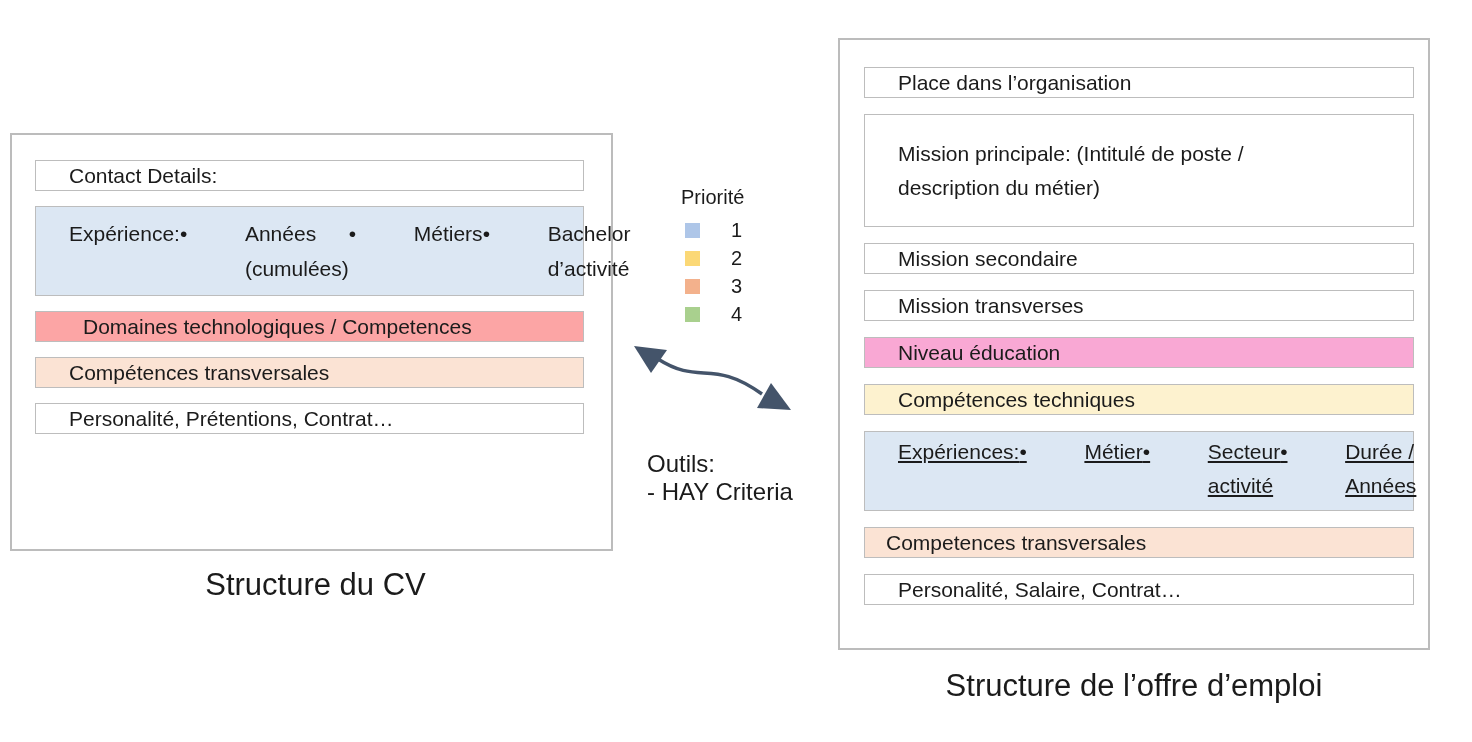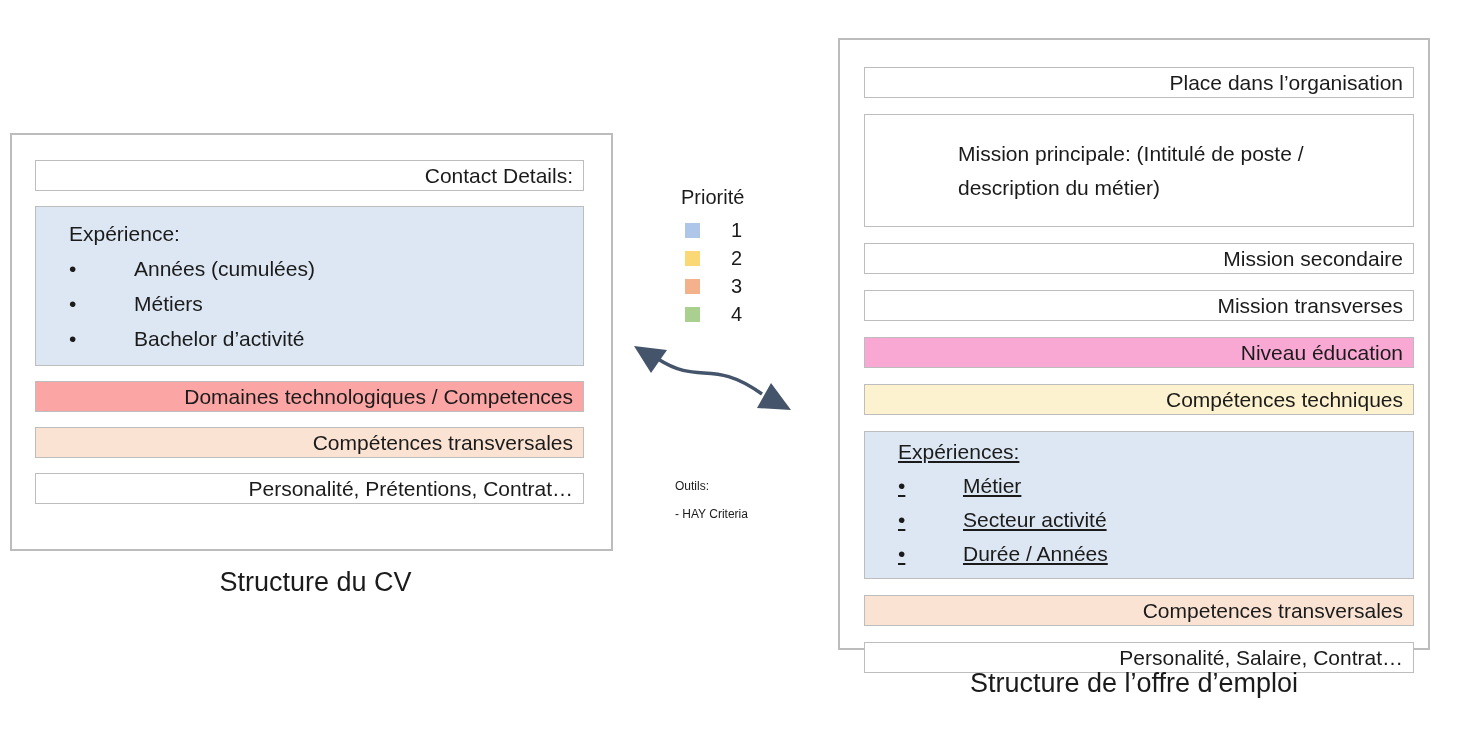--- a/index.html
+++ b/index.html
@@ -10,44 +10,44 @@
   .panel {
     position:absolute; background:#ffffff; border:2px solid #bcbcbc;
     box-sizing:border-box;
   }
   .panel-cv   { left:10px;  top:133px; width:603px; height:418px; padding:25px 27px 0 23px; }
   .panel-offer{ left:838px; top:38px;  width:592px; height:612px; padding:27px 14px 0 24px; }
 
   .row {
     box-sizing:border-box; border:1.5px solid #bdbdbd; background:#ffffff;
     min-height:31px; display:flex; align-items:center;
-    font-size:21px; padding:1px 10px 0 33px; margin-bottom:15px;justify-content:flex-end;
+    font-size:21px; padding:1px 10px 0 33px; margin-bottom:15px;
   }
   .panel-offer .row { margin-bottom:16px; }
   .row-list {
-    flex-direction:column; align-items:stretch;
+    flex-direction:row; align-items:stretch;
     padding-top:9px; padding-bottom:9px; line-height:35px;
   }
   .panel-offer .row-list { line-height:34px; padding-top:3px; padding-bottom:7px;text-decoration:underline; }
   .li { display:flex; }
   .bullet { width:65px; flex:0 0 65px; }
   .row-tall { min-height:76px; }
   .row-tall .wrapcap { display:inline-block; max-width:445px; line-height:34px; padding:21px 0; }
 
-  .caption { position:absolute; text-align:center; font-size:27px; color:#1b1b1b; }
+  .caption { position:absolute; text-align:center; font-size:31px; color:#1b1b1b; }
   .caption-cv    { left:14px;  top:567px; width:603px; }
   .caption-offer { left:838px; top:668px; width:592px; }
 
   .legend { position:absolute; left:678px; top:186px; font-size:20px; }
   .legend-title { margin-left:3px; margin-bottom:7px; }
   .legend-item { display:flex; align-items:center; height:28px; }
   .swatch { width:15px; height:15px; margin-left:7px; flex:0 0 15px; }
   .legend-label { margin-left:31px; width:16px; font-size:20px; }
 
-  .tools { position:absolute; left:647px; top:472px; font-size:12px; line-height:28px;margin-left:28px; }
+  .tools { position:absolute; left:647px; top:450px; font-size:24px; line-height:28px; }
 
   .arrow-svg { position:absolute; left:622px; top:336px; width:180px; height:90px; }
 </style>
 </head>
 <body>
 
 <div class="canvas">
 
   <div class="panel panel-cv">
     <div id="cv-rows">

